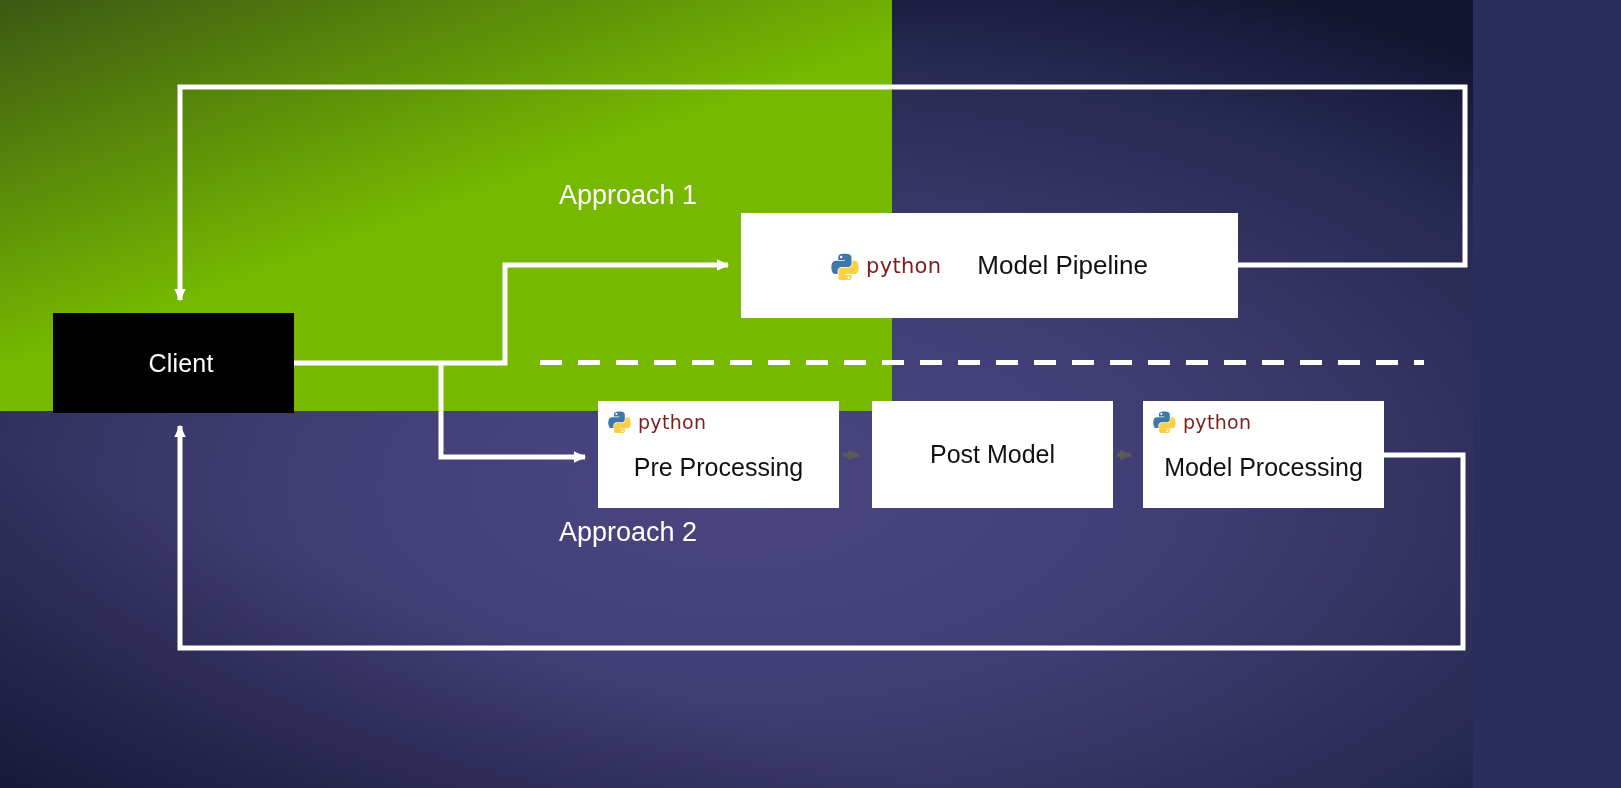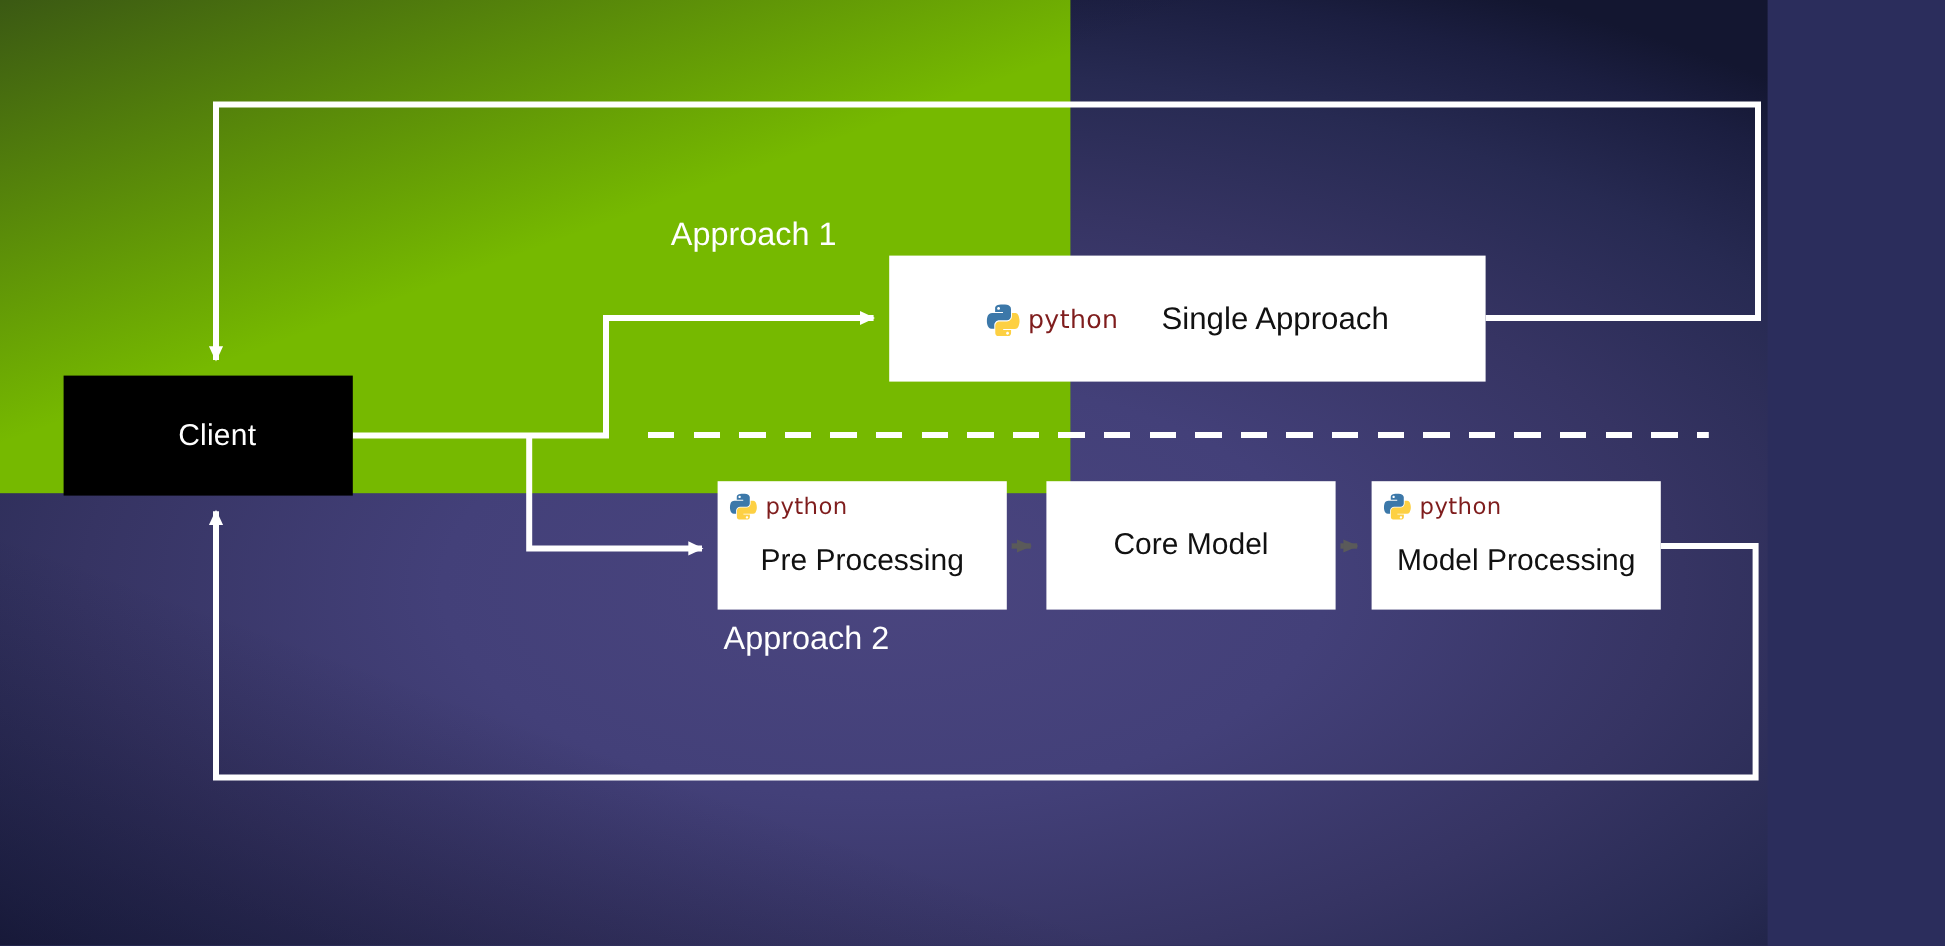--- a/index.html
+++ b/index.html
@@ -29,21 +29,21 @@
   }
   #client-label{color:#fff;font-size:25px;letter-spacing:.2px;}
 
   #green-panel{
     left:540px;top:157px;width:892px;height:411px;background:#76b900;z-index:2;
   }
   .approach-label{
     position:absolute;color:#fff;font-size:27px;z-index:5;left:559px;white-space:nowrap;
   }
   #approach1-label{top:180px;}
-  #approach2-label{top:517px;margin-left:44px;}
+  #approach2-label{top:517px;}
 
   #divider{
     position:absolute;left:540px;top:360px;width:884px;height:5px;z-index:5;
     background:repeating-linear-gradient(to right,#fff 0px,#fff 22px,rgba(255,255,255,0) 22px,rgba(255,255,255,0) 38px);
   }
 
   .node{
     background:#fff;position:absolute;z-index:5;box-sizing:border-box;
     display:flex;flex-direction:column;justify-content:center;
   }
@@ -116,36 +116,36 @@
   </div>
 
   <div class="node" id="single-pipeline">
     <span class="py-logo">
       <svg class="py-mark" width="28" height="28" viewBox="0 0 64 64" aria-hidden="true">
         <path fill="#3c78a9" d="M31.3 4c-2.6 0-5 .2-7.2.6-6.3 1.1-7.5 3.5-7.5 7.8v5.7h15v1.9H11.2c-4.4 0-8.2 2.6-9.4 7.6-1.4 5.7-1.4 9.2 0 15.2 1.1 4.4 3.6 7.6 8 7.6h5.2v-6.8c0-5 4.3-9.4 9.4-9.4h14.9c4.2 0 7.5-3.4 7.5-7.6V12.4c0-4.1-3.4-7.1-7.5-7.8-2.6-.4-5.3-.6-7.9-.6zm-8.1 4.6c1.6 0 2.8 1.3 2.8 2.8s-1.3 2.8-2.8 2.8c-1.6 0-2.8-1.3-2.8-2.8s1.3-2.8 2.8-2.8z"></path>
         <path fill="#fdd043" d="M48.7 20v6.6c0 5.2-4.4 9.6-9.4 9.6H24.4c-4.1 0-7.5 3.5-7.5 7.6v14.3c0 4.1 3.5 6.5 7.5 7.7 4.8 1.4 9.4 1.6 15.1 0 3.8-1.1 7.5-3.3 7.5-7.7v-5.7H32v-1.9h22.5c4.4 0 6-3 7.5-7.6 1.6-4.7 1.5-9.2 0-15.2-1.1-4.3-3.1-7.6-7.5-7.6h-5.8zm-8.4 36.1c1.6 0 2.8 1.3 2.8 2.8s-1.3 2.8-2.8 2.8c-1.6 0-2.8-1.3-2.8-2.8s1.2-2.8 2.8-2.8z"></path>
       </svg>
       <span class="py-word">python</span>
     </span>
-    <span class="node-title">Single Approach</span>
+    <span class="node-title">Model Pipeline</span>
   </div>
 
   <div class="node" id="pre-processing">
     <span class="py-logo py-corner">
       <svg class="py-mark" width="23" height="23" viewBox="0 0 64 64" aria-hidden="true">
         <path fill="#3c78a9" d="M31.3 4c-2.6 0-5 .2-7.2.6-6.3 1.1-7.5 3.5-7.5 7.8v5.7h15v1.9H11.2c-4.4 0-8.2 2.6-9.4 7.6-1.4 5.7-1.4 9.2 0 15.2 1.1 4.4 3.6 7.6 8 7.6h5.2v-6.8c0-5 4.3-9.4 9.4-9.4h14.9c4.2 0 7.5-3.4 7.5-7.6V12.4c0-4.1-3.4-7.1-7.5-7.8-2.6-.4-5.3-.6-7.9-.6zm-8.1 4.6c1.6 0 2.8 1.3 2.8 2.8s-1.3 2.8-2.8 2.8c-1.6 0-2.8-1.3-2.8-2.8s1.3-2.8 2.8-2.8z"></path>
         <path fill="#fdd043" d="M48.7 20v6.6c0 5.2-4.4 9.6-9.4 9.6H24.4c-4.1 0-7.5 3.5-7.5 7.6v14.3c0 4.1 3.5 6.5 7.5 7.7 4.8 1.4 9.4 1.6 15.1 0 3.8-1.1 7.5-3.3 7.5-7.7v-5.7H32v-1.9h22.5c4.4 0 6-3 7.5-7.6 1.6-4.7 1.5-9.2 0-15.2-1.1-4.3-3.1-7.6-7.5-7.6h-5.8zm-8.4 36.1c1.6 0 2.8 1.3 2.8 2.8s-1.3 2.8-2.8 2.8c-1.6 0-2.8-1.3-2.8-2.8s1.2-2.8 2.8-2.8z"></path>
       </svg>
       <span class="py-word">python</span>
     </span>
     <span class="node-title stacked-title">Pre Processing</span>
   </div>
 
   <div class="node" id="core-model">
-    <span class="node-title">Core Model</span>
+    <span class="node-title">Post Model</span>
   </div>
 
   <div class="node" id="post-processing">
     <span class="py-logo py-corner">
       <svg class="py-mark" width="23" height="23" viewBox="0 0 64 64" aria-hidden="true">
         <path fill="#3c78a9" d="M31.3 4c-2.6 0-5 .2-7.2.6-6.3 1.1-7.5 3.5-7.5 7.8v5.7h15v1.9H11.2c-4.4 0-8.2 2.6-9.4 7.6-1.4 5.7-1.4 9.2 0 15.2 1.1 4.4 3.6 7.6 8 7.6h5.2v-6.8c0-5 4.3-9.4 9.4-9.4h14.9c4.2 0 7.5-3.4 7.5-7.6V12.4c0-4.1-3.4-7.1-7.5-7.8-2.6-.4-5.3-.6-7.9-.6zm-8.1 4.6c1.6 0 2.8 1.3 2.8 2.8s-1.3 2.8-2.8 2.8c-1.6 0-2.8-1.3-2.8-2.8s1.3-2.8 2.8-2.8z"></path>
         <path fill="#fdd043" d="M48.7 20v6.6c0 5.2-4.4 9.6-9.4 9.6H24.4c-4.1 0-7.5 3.5-7.5 7.6v14.3c0 4.1 3.5 6.5 7.5 7.7 4.8 1.4 9.4 1.6 15.1 0 3.8-1.1 7.5-3.3 7.5-7.7v-5.7H32v-1.9h22.5c4.4 0 6-3 7.5-7.6 1.6-4.7 1.5-9.2 0-15.2-1.1-4.3-3.1-7.6-7.5-7.6h-5.8zm-8.4 36.1c1.6 0 2.8 1.3 2.8 2.8s-1.3 2.8-2.8 2.8c-1.6 0-2.8-1.3-2.8-2.8s1.2-2.8 2.8-2.8z"></path>
       </svg>
       <span class="py-word">python</span>
     </span>

